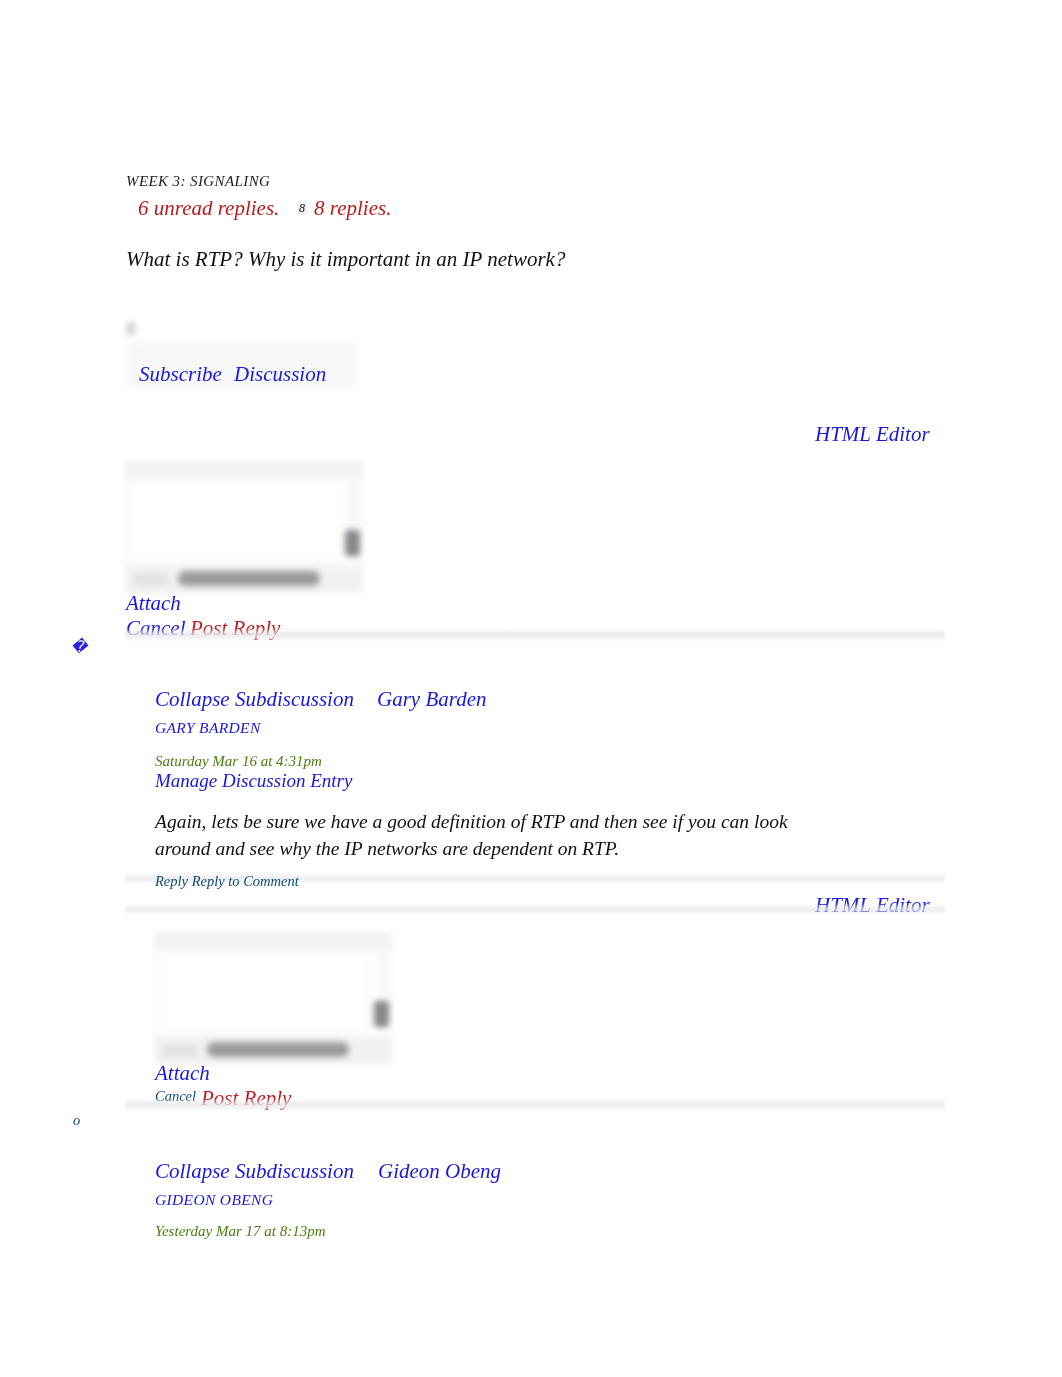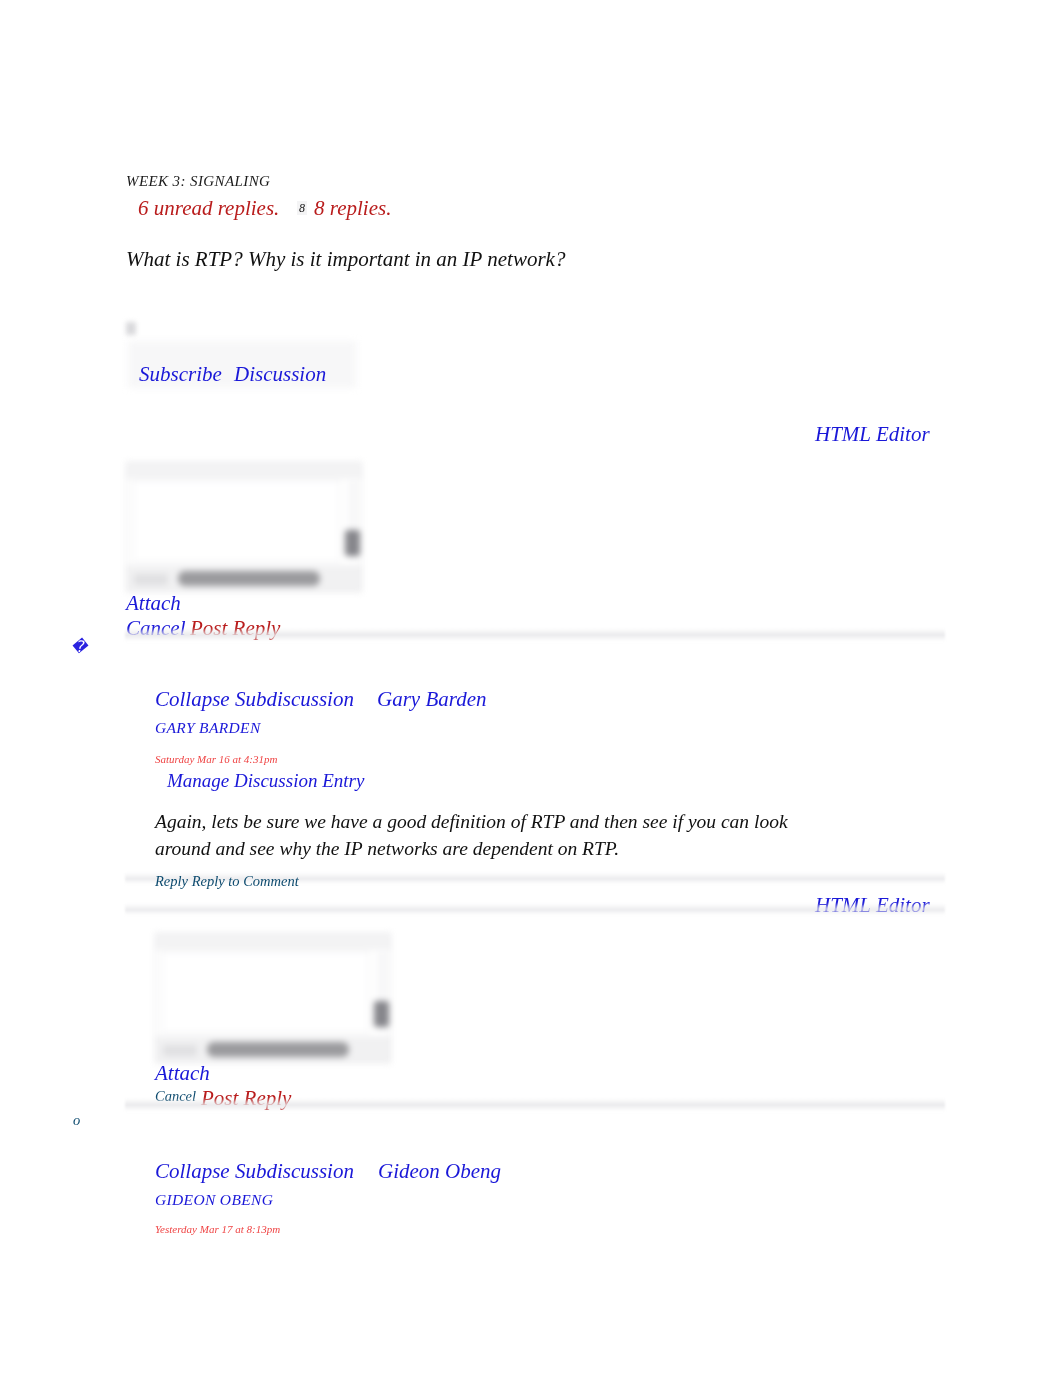--- a/index.html
+++ b/index.html
@@ -47,22 +47,22 @@
   }
   .t-link-md {
     font-size: 19px;
     color: #1a18d8;
   }
   .t-small-link {
     font-size: 14.5px;
     color: #0c4a6e;
   }
   .t-date {
-    font-size: 11px;
-    color: #ef4444;
+    font-size: 15px;
+    color: #4d7c0f;
   }
   .t-author {
     font-size: 15.5px;
     color: #1a18d8;
     letter-spacing: 0.35px;
   }
   .t-postbody {
     font-size: 19.5px;
     color: #111111;
     line-height: 27px;
@@ -240,21 +240,21 @@
   <div class="abs tofu" style="left:71px; top:637px;">�</div>
 
   <div>
     <div class="abs t-link-lg" style="left:155px; top:684px;">Collapse Subdiscussion</div>
     <div class="abs t-link-lg" style="left:377px; top:684px;">Gary Barden</div>
 
     <div class="abs t-author" style="left:155px; top:719px;">GARY BARDEN</div>
 
     <div class="abs t-date" style="left:155px; top:753px;">Saturday Mar 16 at 4:31pm</div>
 
-    <div class="abs t-link-md" style="left:155px; top:770px;margin-left:12px;">Manage Discussion Entry</div>
+    <div class="abs t-link-md" style="left:155px; top:770px;">Manage Discussion Entry</div>
 
     <div class="abs t-postbody" style="left:155px; top:808px; width:690px;">Again, lets be sure we have a good definition of RTP and then see if you can look around and see why the IP networks are dependent on RTP.</div>
 
     <div class="abs divider-short" style="left:125px; top:872px; width:820px;"></div>
 
     <div class="abs t-small-link" style="left:155px; top:873px;">Reply Reply to Comment</div>
   </div>
 
   <div class="abs t-link-lg" style="left:815px; top:890px;">HTML Editor</div>
 

